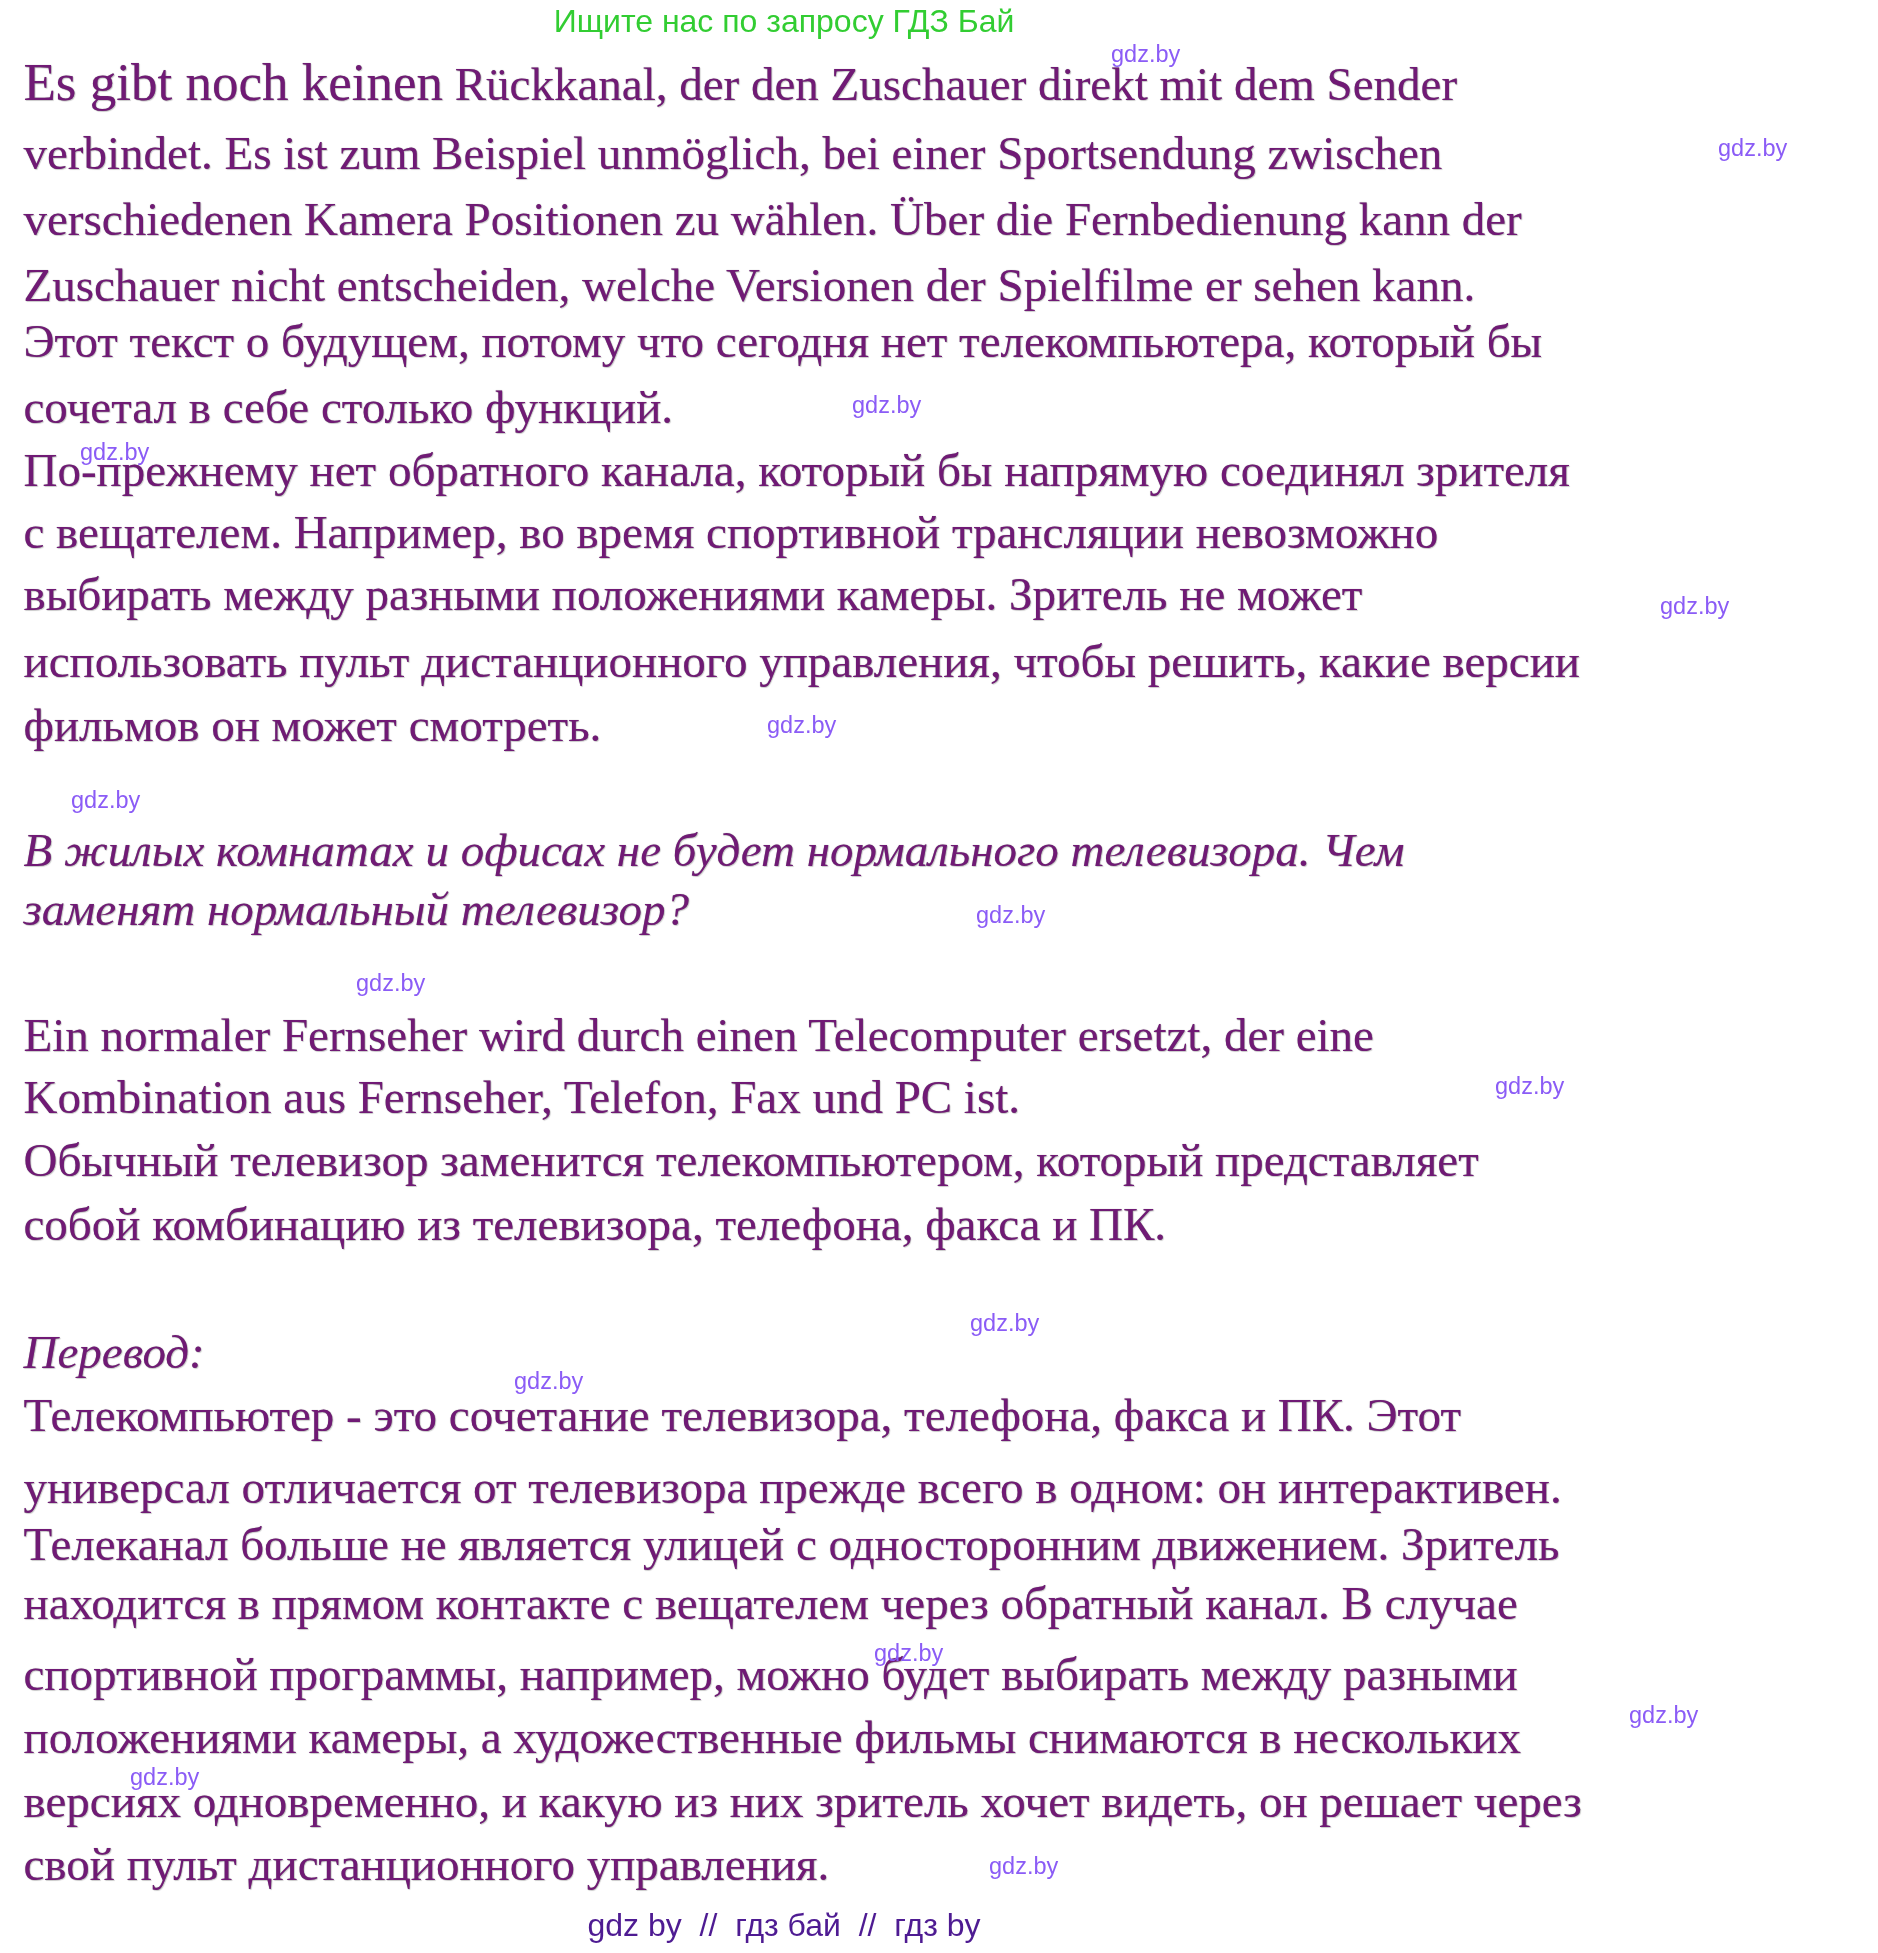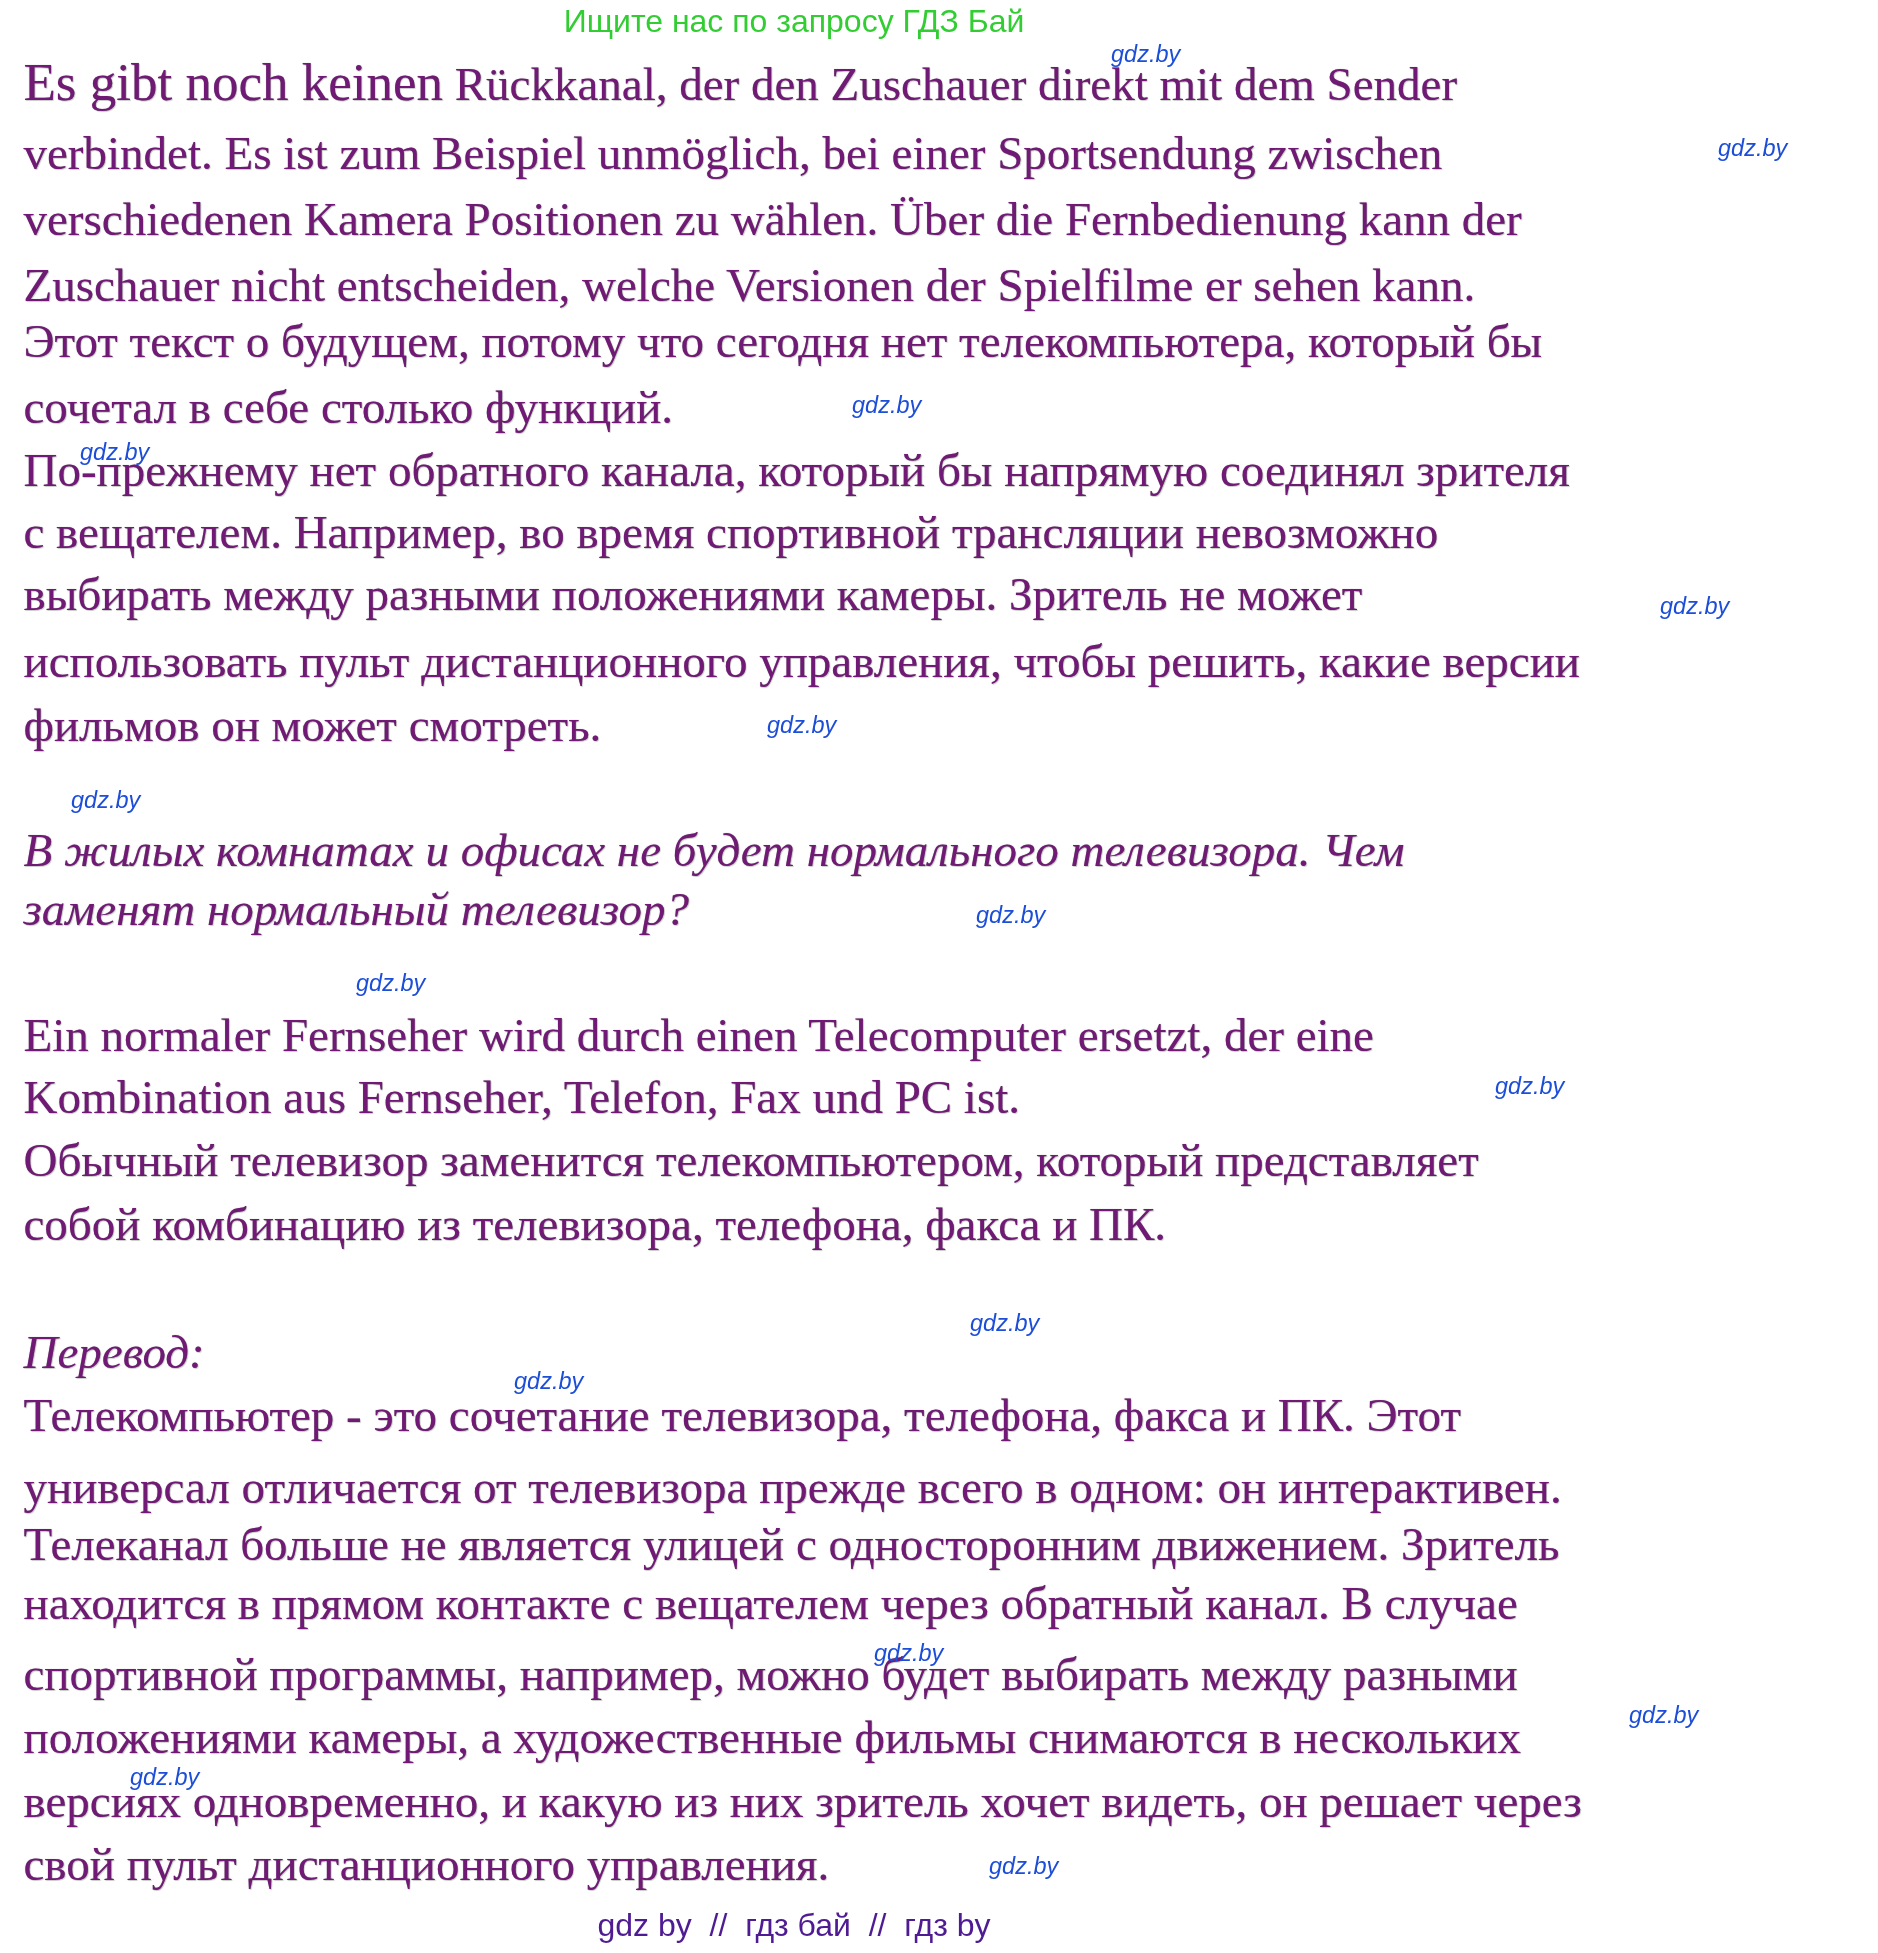--- a/index.html
+++ b/index.html
@@ -9,21 +9,20 @@
     background: #ffffff;
     position: relative;
     overflow: hidden;
     font-family: "Liberation Serif", "DejaVu Serif", serif;
   }
   .page {
     position: absolute;
     inset: 0;
     width: 1568px;
     height: 1954px;
-    padding-left: 20px;
   }
   .promo-header {
     position: absolute;
     top: 3.8px;
     left: 0;
     width: 100%;
     text-align: center;
     font-family: "Liberation Sans", "DejaVu Sans", sans-serif;
     font-size: 32px;
     line-height: 1.1;
@@ -44,23 +43,22 @@
     font-size: 53px;
   }
   .ln.it {
     font-style: italic;
   }
   .wm {
     position: absolute;
     font-family: "Liberation Sans", "DejaVu Sans", sans-serif;
     font-size: 23.5px;
     line-height: 1;
-    color: #1d4ed8;
+    color: #8b5cf6;
     white-space: pre;
-    font-style: italic;
   }
   .footer {
     position: absolute;
     top: 1908px;
     left: 0;
     width: 100%;
     text-align: center;
     font-family: "Liberation Sans", "DejaVu Sans", sans-serif;
     font-size: 32px;
     line-height: 1.1;

